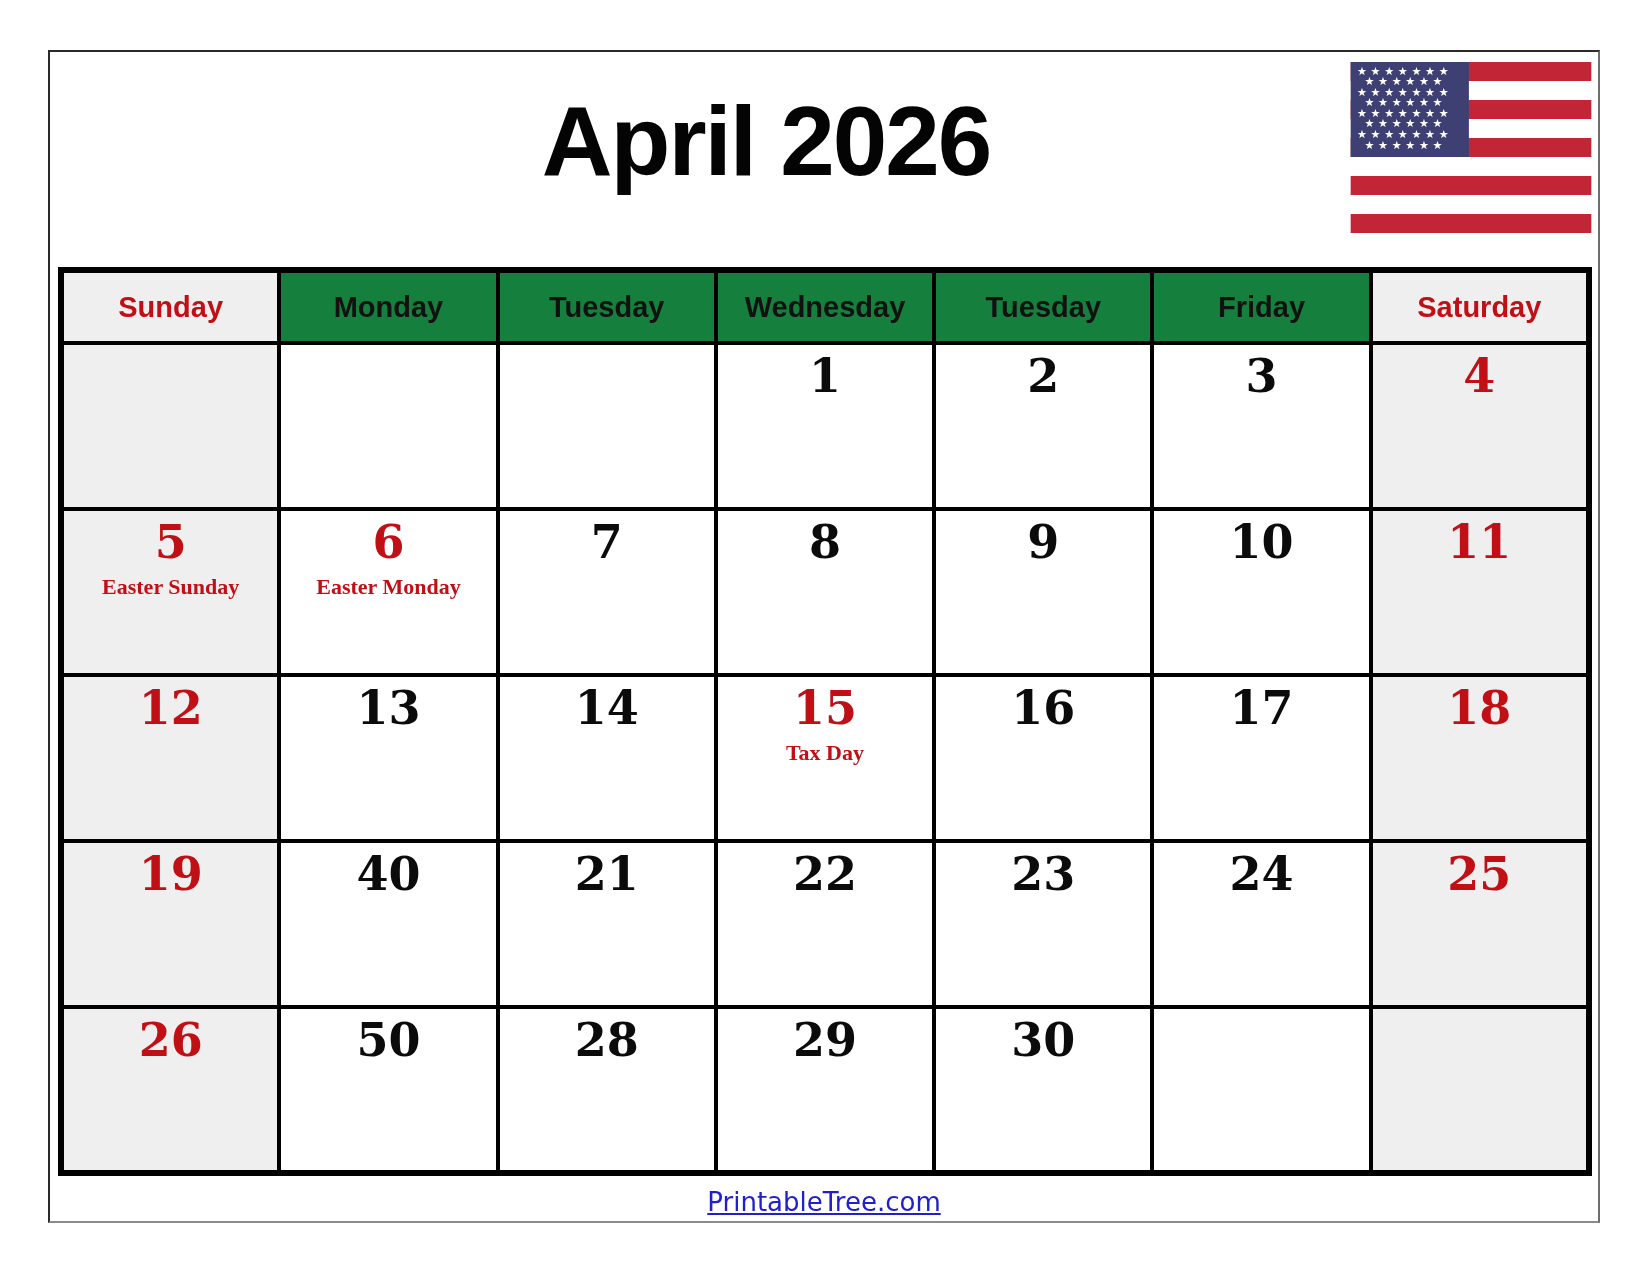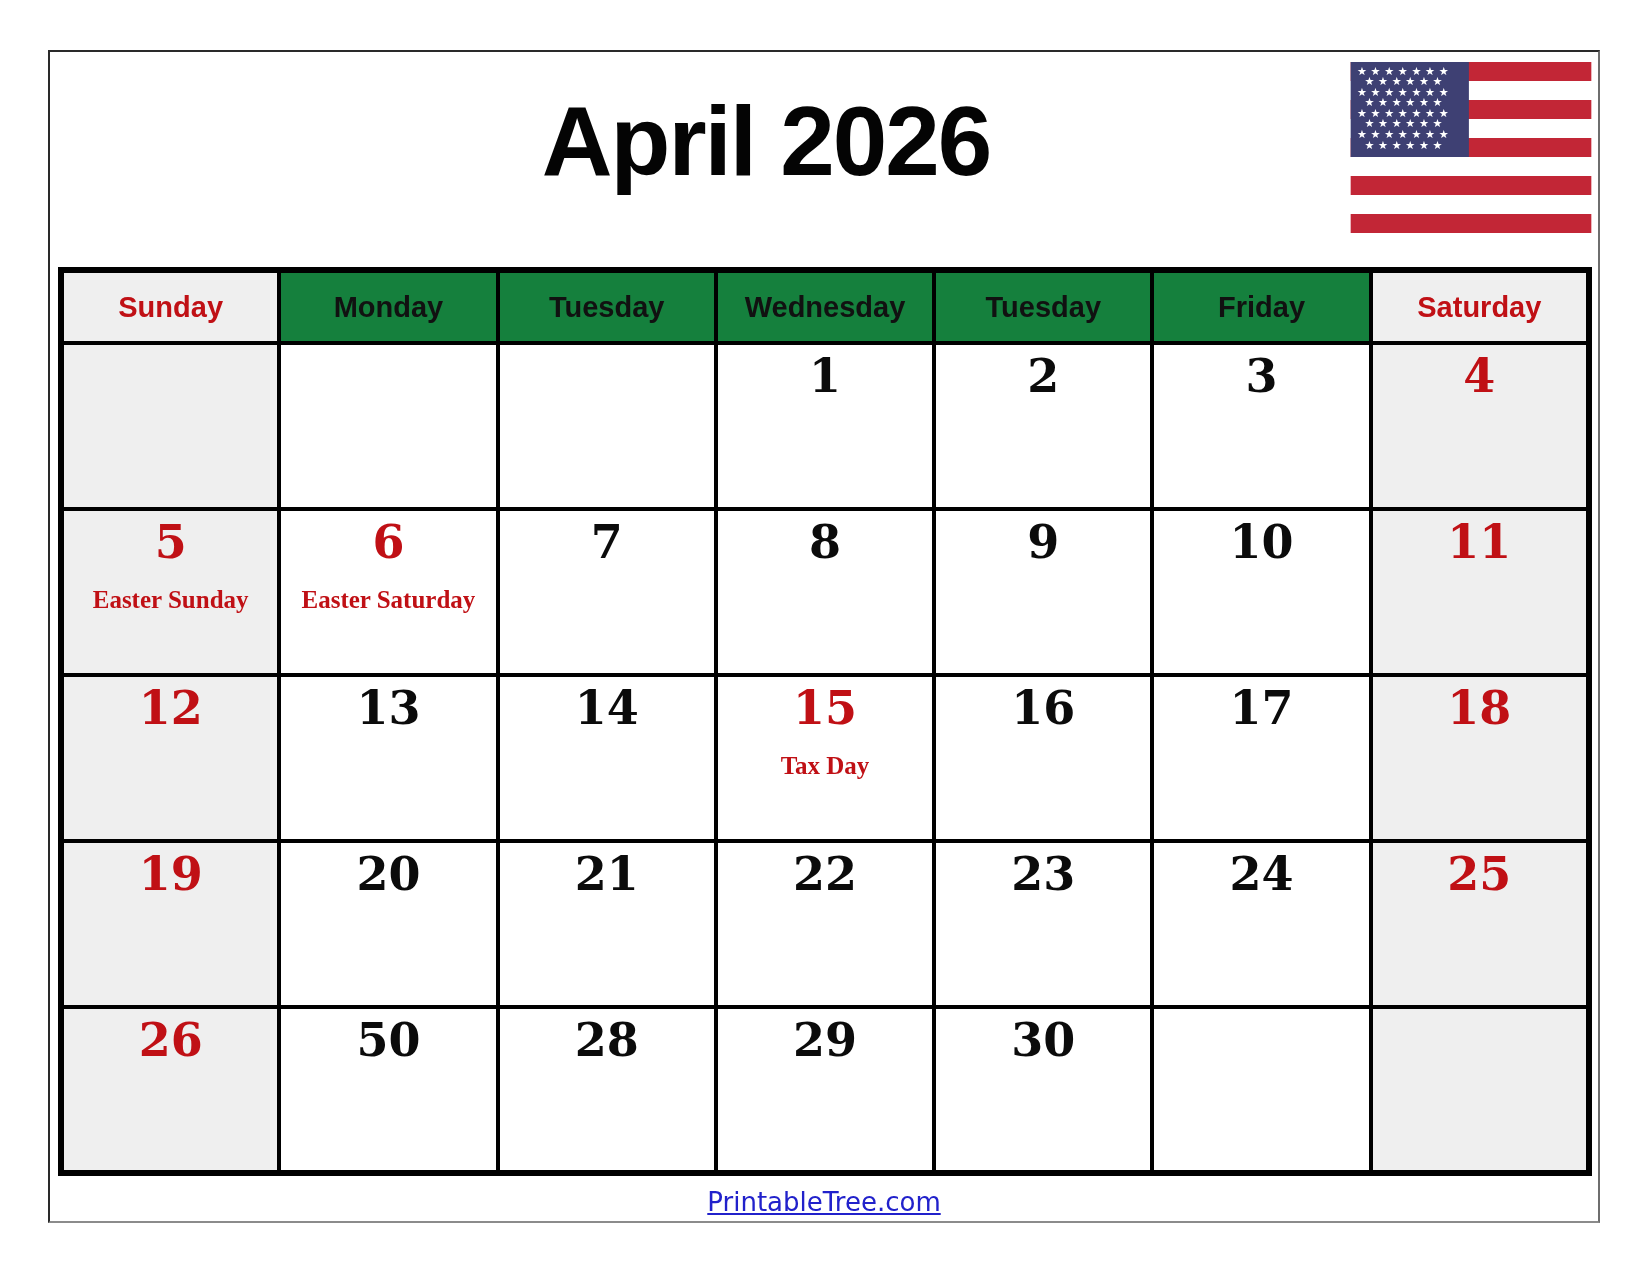--- a/index.html
+++ b/index.html
@@ -52,23 +52,23 @@
   .we{background:var(--weekend-bg) !important;}
   th.we{color:var(--accent-red);}
   .num{
     margin-top:7px;
     font-family:"DejaVu Serif",serif;
     font-weight:bold;font-size:46px;line-height:1.05;
     color:#0b0b0b;
   }
   .num.red{color:var(--accent-red);}
   .hol{
-    margin-top:19px;
+    margin-top:8px;
     font-family:"Liberation Serif",serif;
-    font-weight:bold;font-size:25px;line-height:1.2;
+    font-weight:bold;font-size:22px;line-height:1.2;
     color:var(--accent-red);
   }
   .footer{
     position:absolute;left:0;right:0;bottom:4px;text-align:center;
   }
   .footer a{
     font-family:"DejaVu Sans",sans-serif;
     font-size:26px;color:var(--link-blue);
     text-decoration:underline;cursor:pointer;margin-top:47px;
   }
@@ -138,21 +138,21 @@
             <div class="num red">4</div>
           </td>
       </tr>
       <tr>
         <td class="we">
           <div class="num red">5</div>
           <div class="hol">Easter Sunday</div>
         </td>
         <td>
           <div class="num red">6</div>
-          <div class="hol">Easter Saturday</div>
+          <div class="hol">Easter Monday</div>
         </td>
         <td>
             <div class="num">7</div>
           </td>
         <td>
             <div class="num">8</div>
           </td>
         <td>
             <div class="num">9</div>
           </td>
@@ -185,21 +185,21 @@
           </td>
         <td class="we">
             <div class="num red">18</div>
           </td>
       </tr>
       <tr>
         <td class="we">
             <div class="num red">19</div>
           </td>
         <td>
-            <div class="num">20</div>
+            <div class="num">40</div>
           </td>
         <td>
             <div class="num">21</div>
           </td>
         <td>
             <div class="num">22</div>
           </td>
         <td>
             <div class="num">23</div>
           </td>

